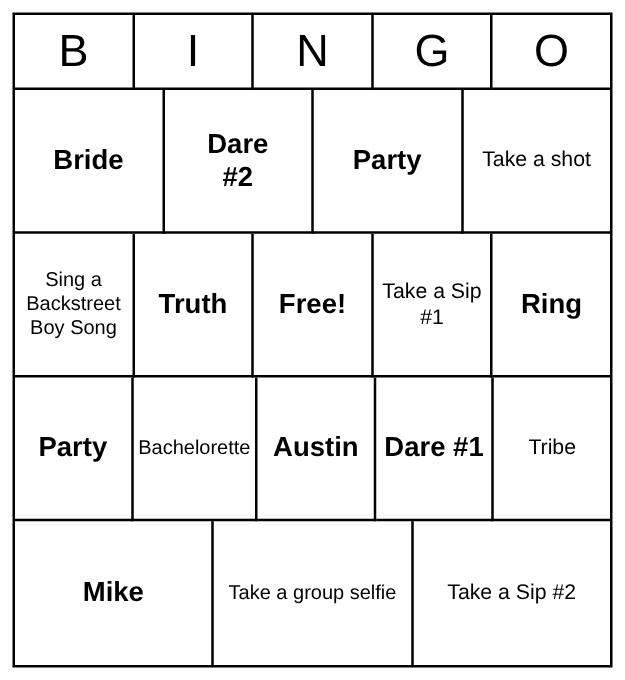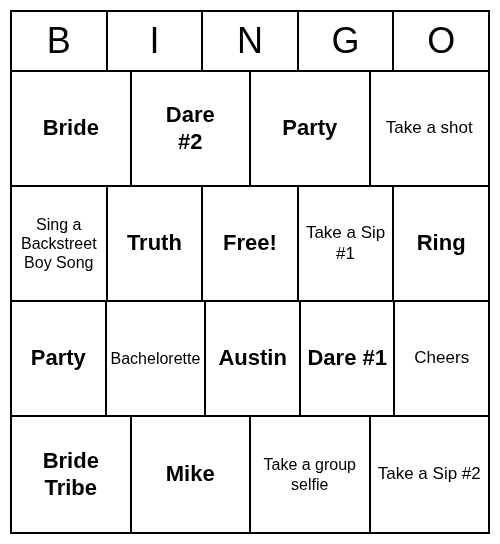--- a/index.html
+++ b/index.html
@@ -101,22 +101,21 @@
         <div class="bingo-cell large-text">Truth</div>
         <div class="bingo-cell free">Free!</div>
         <div class="bingo-cell medium-text">Take a Sip #1</div>
         <div class="bingo-cell large-text">Ring</div>
       </div>
       <div class="bingo-row">
         <div class="bingo-cell large-text">Party</div>
         <div class="bingo-cell small-text">Bachelorette</div>
         <div class="bingo-cell large-text">Austin</div>
         <div class="bingo-cell large-text">Dare #1</div>
-        <div class="bingo-cell medium-text">Cheers</div>
+        <div class="bingo-cell medium-text">Tribe</div>
       </div>
       <div class="bingo-row">
-        <div class="bingo-cell large-text">Bride Tribe</div>
         <div class="bingo-cell large-text">Mike</div>
         <div class="bingo-cell small-text">Take a group selfie</div>
         <div class="bingo-cell medium-text">Take a Sip #2</div>
       </div>
     </div>
 </div>
 
 </body></html>

